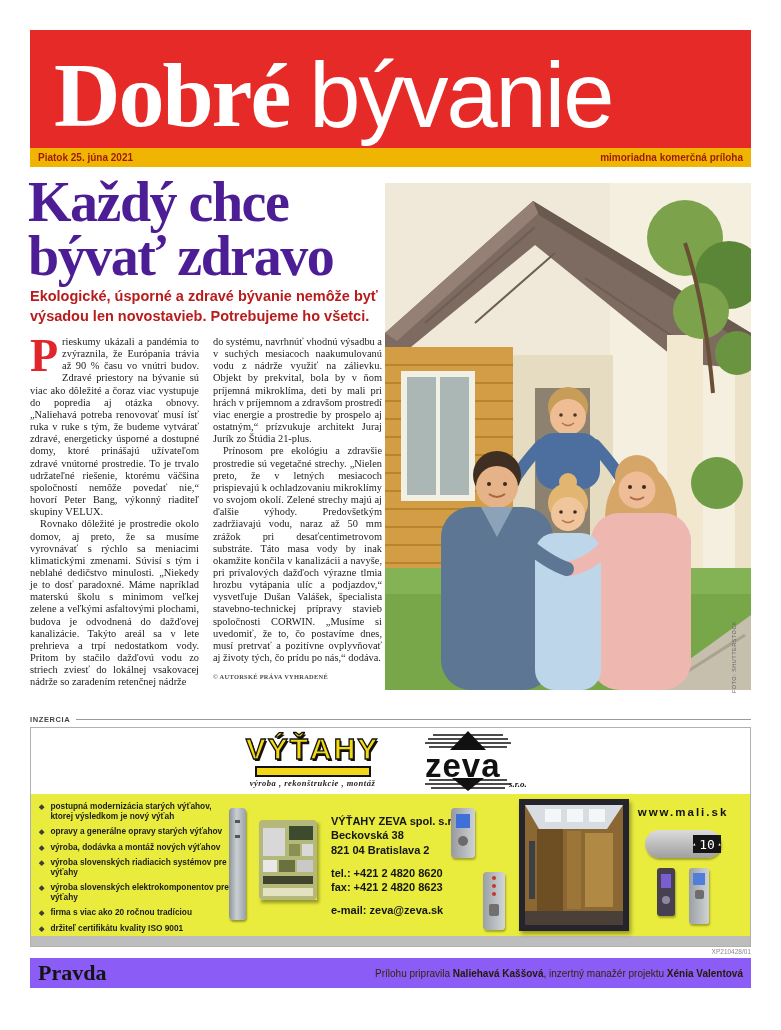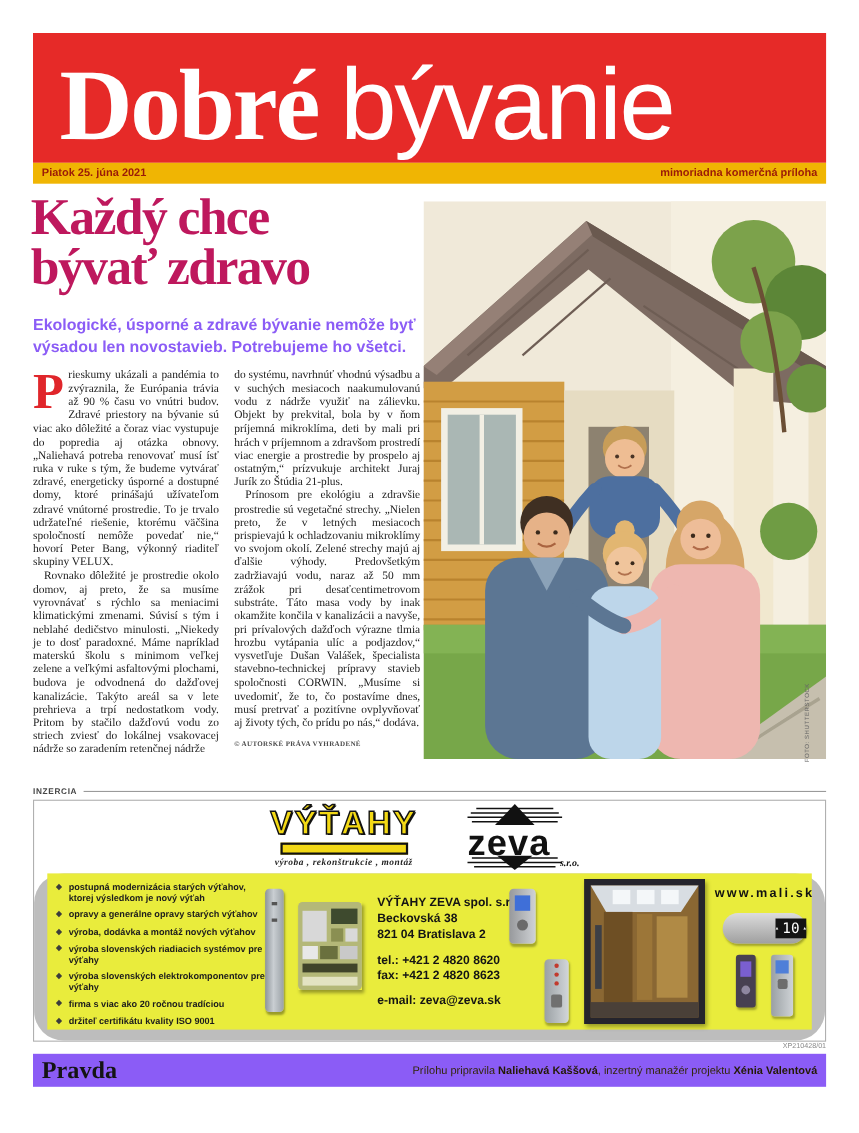--- a/index.html
+++ b/index.html
@@ -14,24 +14,24 @@
           line-height:.92;color:#fff;letter-spacing:-2px;}
   .banner .t-light{font-family:"Liberation Sans",sans-serif;font-weight:normal;font-size:92px;
           line-height:.92;color:#fff;letter-spacing:-2px;margin-left:20px;}
   .datebar{left:30px;top:148px;width:721px;height:19px;background:#f0b503;
           display:flex;justify-content:space-between;align-items:center;
           padding:0 8px;box-sizing:border-box;}
   .datebar span{font-size:10px;font-weight:bold;color:#9b1a08;}
 
   
   .headline{left:28px;top:176px;width:370px;margin:0;
-          font-family:"Liberation Serif",serif;font-weight:bold;font-size:47px;
-          line-height:.96;letter-spacing:-1.5px;color:#be185d;white-space:pre-line;}
+          font-family:"Liberation Serif",serif;font-weight:bold;font-size:56px;
+          line-height:.96;letter-spacing:-1.5px;color:#4c1d95;white-space:pre-line;}
   .lead{left:30px;top:287px;width:356px;margin:0;
-          font-weight:bold;font-size:14.5px;line-height:1.35;color:#8b5cf6;white-space:pre-line;}
+          font-weight:bold;font-size:14.5px;line-height:1.35;color:#b91c1c;white-space:pre-line;}
   .columns{left:30px;top:336px;width:352px;display:flex;gap:14px;}
   .col{width:169px;font-family:"Liberation Serif",serif;font-size:10.4px;
        line-height:12.15px;text-align:justify;color:#222;}
   .col p{margin:0;}
   .col p.indent{text-indent:10px;}
   .dropcap{float:left;font-family:"Liberation Serif",serif;font-weight:bold;
        font-size:46px;line-height:36px;color:#e0262b;padding:2px 4px 0 0;}
   .copyright{margin-top:7px;font-size:6.4px;font-weight:bold;letter-spacing:.3px;color:#4a4a4a;}
 
   
@@ -45,21 +45,21 @@
   .inzercia-row .lbl{font-size:7.5px;font-weight:bold;letter-spacing:.6px;color:#454545;}
   .inzercia-row .rule{flex:1;height:1px;background:#9a9a9a;margin:4px 0 0 6px;}
   .adbox{left:30px;top:727px;width:721px;border:1px solid #b0b0b0;box-sizing:border-box;background:#fff;}
   .ad-white{height:66px;display:flex;justify-content:center;align-items:center;gap:24px;}
   .logo-block{text-align:center;}
   .logo-main{font-size:30px;font-weight:bold;letter-spacing:2px;color:#f3d915;
        -webkit-text-stroke:1.3px #111;text-shadow:1.5px 1.5px 0 #111;line-height:1;}
   .logo-bar{width:112px;height:7px;background:#f3d915;border:2px solid #111;margin:2px auto 1px;}
   .logo-tagline{font-family:"Liberation Serif",serif;font-style:italic;font-weight:bold;
        font-size:8.5px;color:#222;letter-spacing:.5px;}
-  .ad-gray{background:#bdbdbd;padding:0 12px 10px;border-radius:27px;}
+  .ad-gray{background:#bdbdbd;padding:0 0 10px;}
   .ad-yellow{position:relative;height:142px;background:#e9ec3c;}
 
   .bullets{position:absolute;left:8px;top:8px;width:190px;margin:0;padding:0;list-style:none;}
   .bullets li{display:flex;gap:6px;margin-bottom:6px;font-size:8.3px;font-weight:bold;
        line-height:1.15;color:#1c1c1c;}
   .b-icon{color:#3c3c3c;font-size:7px;line-height:1.3;}
 
   .tall-panel{position:absolute;left:198px;top:14px;width:17px;height:112px;border-radius:4px;
        background:linear-gradient(90deg,#8d9499,#c9ced2 45%,#9aa1a6);box-shadow:1px 2px 2px rgba(0,0,0,.35);}
   .tall-panel i{display:block;width:5px;height:3px;background:#555;margin:12px auto 0;}

